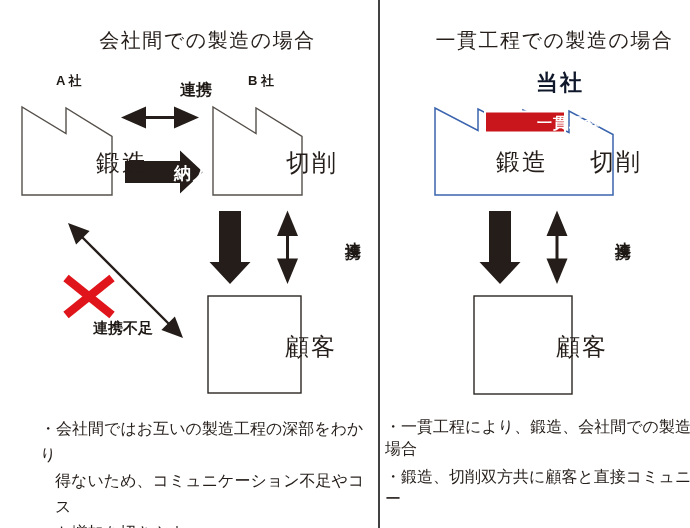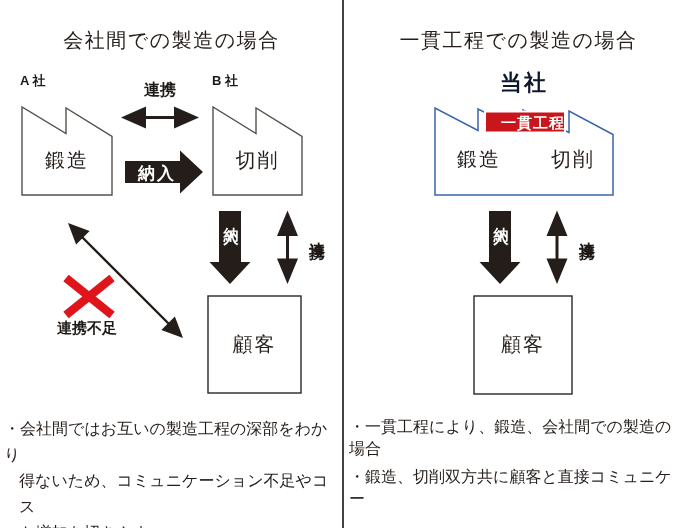--- a/index.html
+++ b/index.html
@@ -1,23 +1,23 @@
 <!DOCTYPE html>
 <html><head>
 <meta charset="utf-8">
 <style>
   html,body{margin:0;padding:0;background:#fff;}
   .stage{position:relative;width:690px;height:528px;background:#ffffff;overflow:hidden;
          font-family:"Liberation Sans",sans-serif;color:#241d19;}
-  .abs{position:absolute;}
+  .abs{position:absolute;margin-left:36px;}
   svg.layer{position:absolute;left:0;top:0;width:690px;height:528px;}
   .title{width:343px;text-align:center;font-size:20px;letter-spacing:1.5px;font-weight:500;color:#241d19;}
   .co-label{font-size:13px;font-weight:700;color:#1e1915;}
   .small-bold{font-size:16px;font-weight:700;color:#1e1915;}
-  .proc{font-size:20px;font-weight:500;text-align:center;color:#241d19;letter-spacing:2px;}
+  .proc{font-size:24px;font-weight:500;text-align:right;color:#241d19;letter-spacing:2px;}
   .arrow-text{color:#ffffff;font-weight:700;font-size:17px;text-align:center;letter-spacing:2px;}
   .v-text{writing-mode:vertical-rl;text-orientation:upright;letter-spacing:2px;}
   .v-white{color:#ffffff;font-weight:700;font-size:15px;}
   .v-coop{font-size:16px;font-weight:700;color:#1e1915;}
   .company-red{font-size:22px;font-weight:600;letter-spacing:2px;color:#0f172a;
                font-family:"Liberation Serif",serif;text-align:center;}
   .banner-text{font-size:15px;font-weight:700;color:#ffffff;text-align:center;letter-spacing:1px;}
   .note{font-family:"Liberation Serif",serif;font-size:16px;color:#241d19;}
   .note-l{line-height:26px;}
   .note-r{line-height:22px;}

